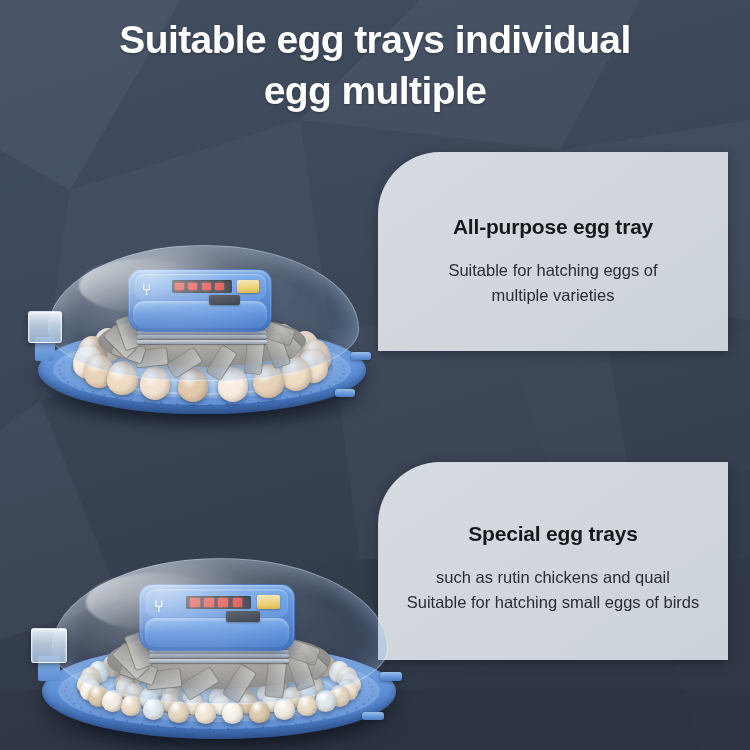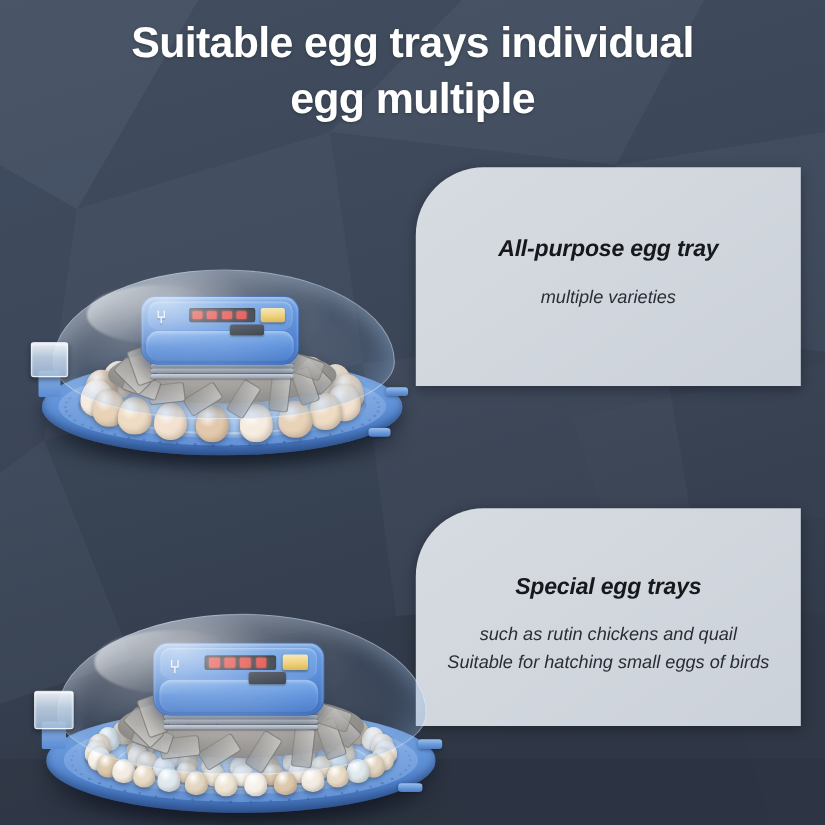--- a/index.html
+++ b/index.html
@@ -21,21 +21,20 @@
     letter-spacing:-0.6px;
     text-shadow:0 1px 3px rgba(0,0,0,.30);
   }
   .title span{display:block;}
 
   
   .card{
     position:absolute;
     background:linear-gradient(145deg,#d7dce3 0%,#d2d7de 45%,#ccd2da 100%);
     box-shadow:0 3px 12px rgba(0,0,0,.30);
-    font-style:italic;
   }
   .card.c1{left:378px;top:152px;width:350px;height:199px;border-radius:62px 0 0 0;}
   .card.c2{left:378px;top:462px;width:350px;height:198px;border-radius:62px 0 0 0;}
   .card-head{
     position:absolute;left:0;right:0;text-align:center;
     color:#16181c;font-weight:bold;font-size:21px;letter-spacing:-0.2px;
   }
   .card.c1 .card-head{top:63px;}
   .card.c2 .card-head{top:60px;}
   .card-body{
@@ -218,20 +217,21 @@
   </div>
 
   <div class="title">
     <span>Suitable egg trays individual</span>
     <span>egg multiple</span>
   </div>
 
   <div class="card c1">
     <div class="card-head">All-purpose egg tray</div>
     <div class="card-body">
+      <div>Suitable for hatching eggs of</div>
       <div>multiple varieties</div>
     </div>
   </div>
 
   <div class="card c2">
     <div class="card-head">Special egg trays</div>
     <div class="card-body">
       <div>such as rutin chickens and quail</div>
       <div>Suitable for hatching small eggs of birds</div>
     </div>

